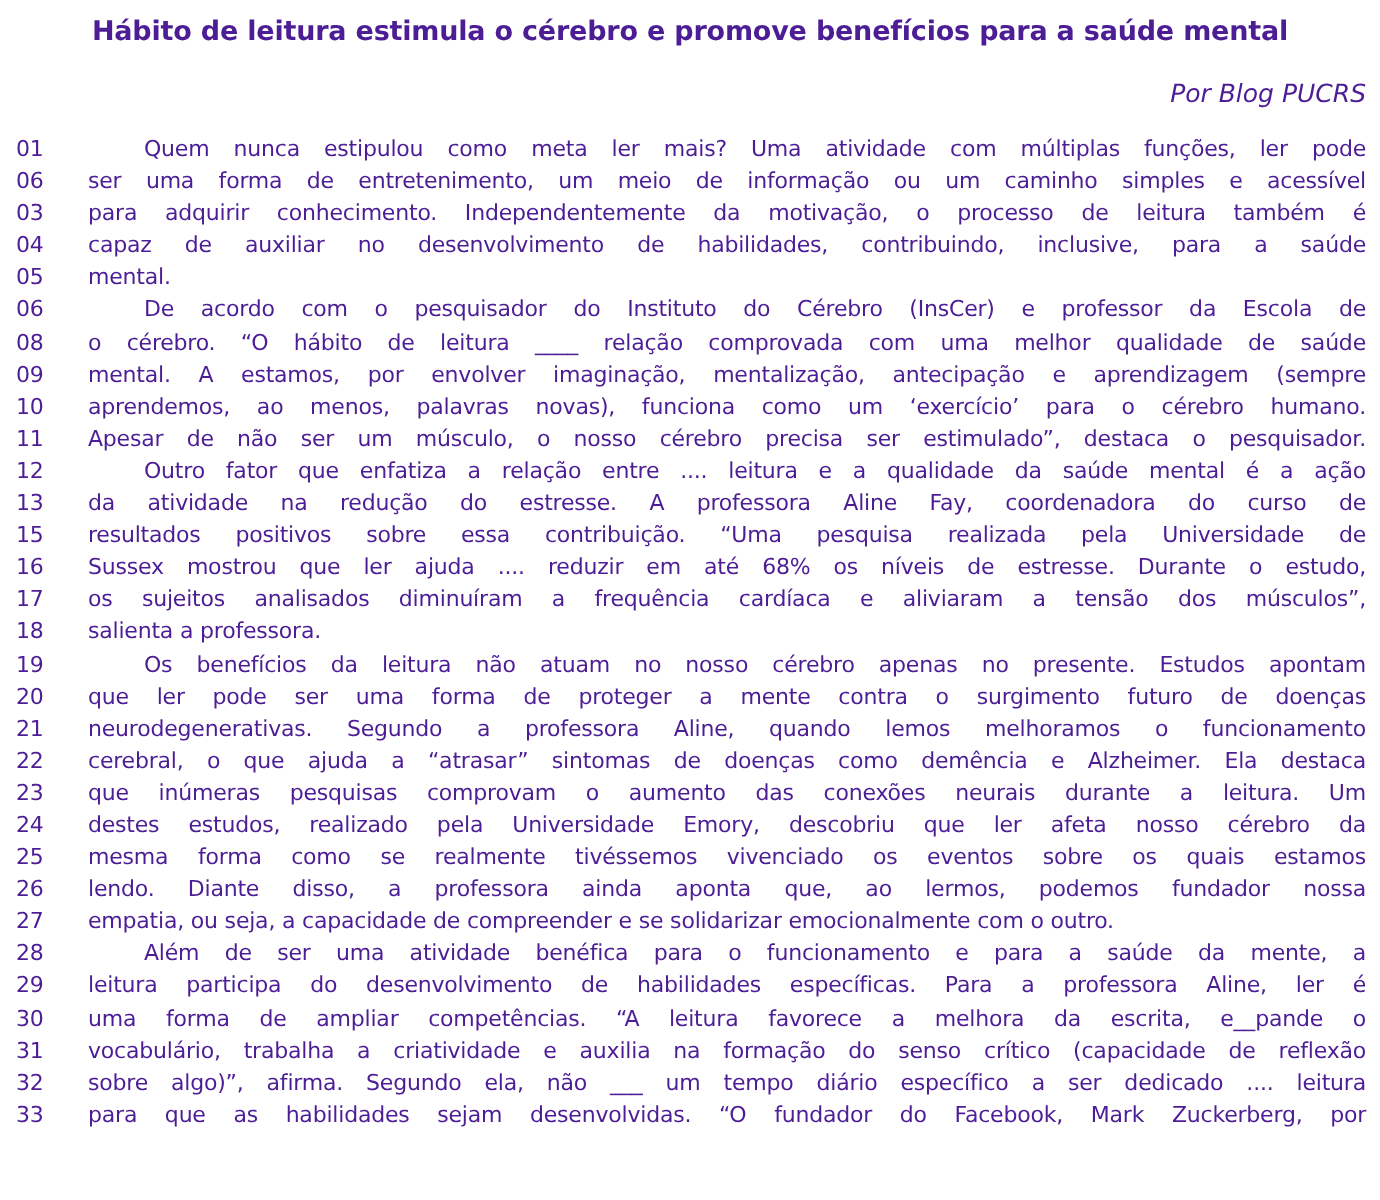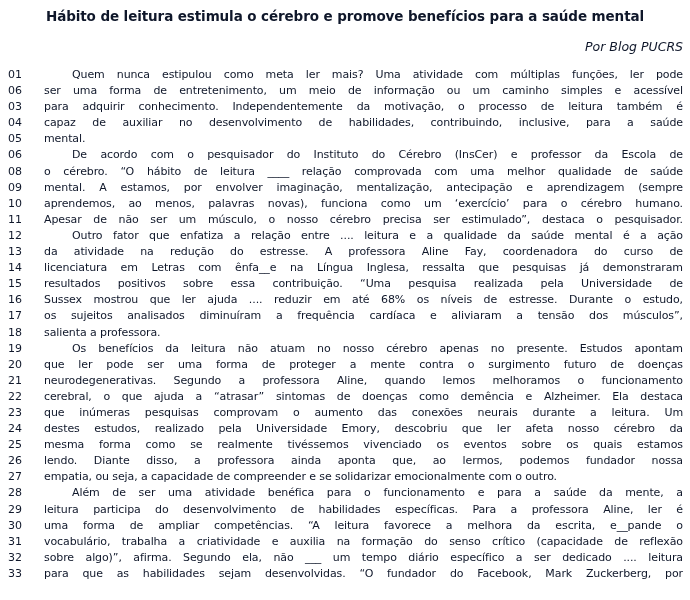--- a/index.html
+++ b/index.html
@@ -2,21 +2,21 @@
 <html><head>
 <meta charset="utf-8">
 <style>
   html, body { margin: 0; padding: 0; background: #ffffff; }
   .page {
     position: relative;
     width: 690px;
     height: 600px;
     background: #ffffff;
     overflow: hidden;
-    color: #0f172a;
+    color: #4c1d95;
     font-family: "DejaVu Sans", "Liberation Sans", sans-serif;
   }
   .doc-title {
     margin: 0;
     padding-top: 8px;
     font-size: 13.5px;
     font-weight: bold;
     text-align: center;
     letter-spacing: -0.1px;
   }
@@ -117,24 +117,20 @@
   <div class="line justify indent">
     <span class="num">12</span>
     <span class="text">Outro fator que enfatiza a relação entre .... leitura e a qualidade da saúde mental é a ação</span>
   </div>
 
   <div class="line justify">
     <span class="num">13</span>
     <span class="text">da atividade na redução do estresse. A professora Aline Fay, coordenadora do curso de</span>
   </div>
 
-  <div class="line justify">
-    <span class="num">14</span>
-    <span class="text">licenciatura em Letras com ênfa__e na Língua Inglesa, ressalta que pesquisas já demonstraram</span>
-  </div>
 
   <div class="line justify">
     <span class="num">15</span>
     <span class="text">resultados positivos sobre essa contribuição. “Uma pesquisa realizada pela Universidade de</span>
   </div>
 
   <div class="line justify">
     <span class="num">16</span>
     <span class="text">Sussex mostrou que ler ajuda .... reduzir em até 68% os níveis de estresse. Durante o estudo,</span>
   </div>

